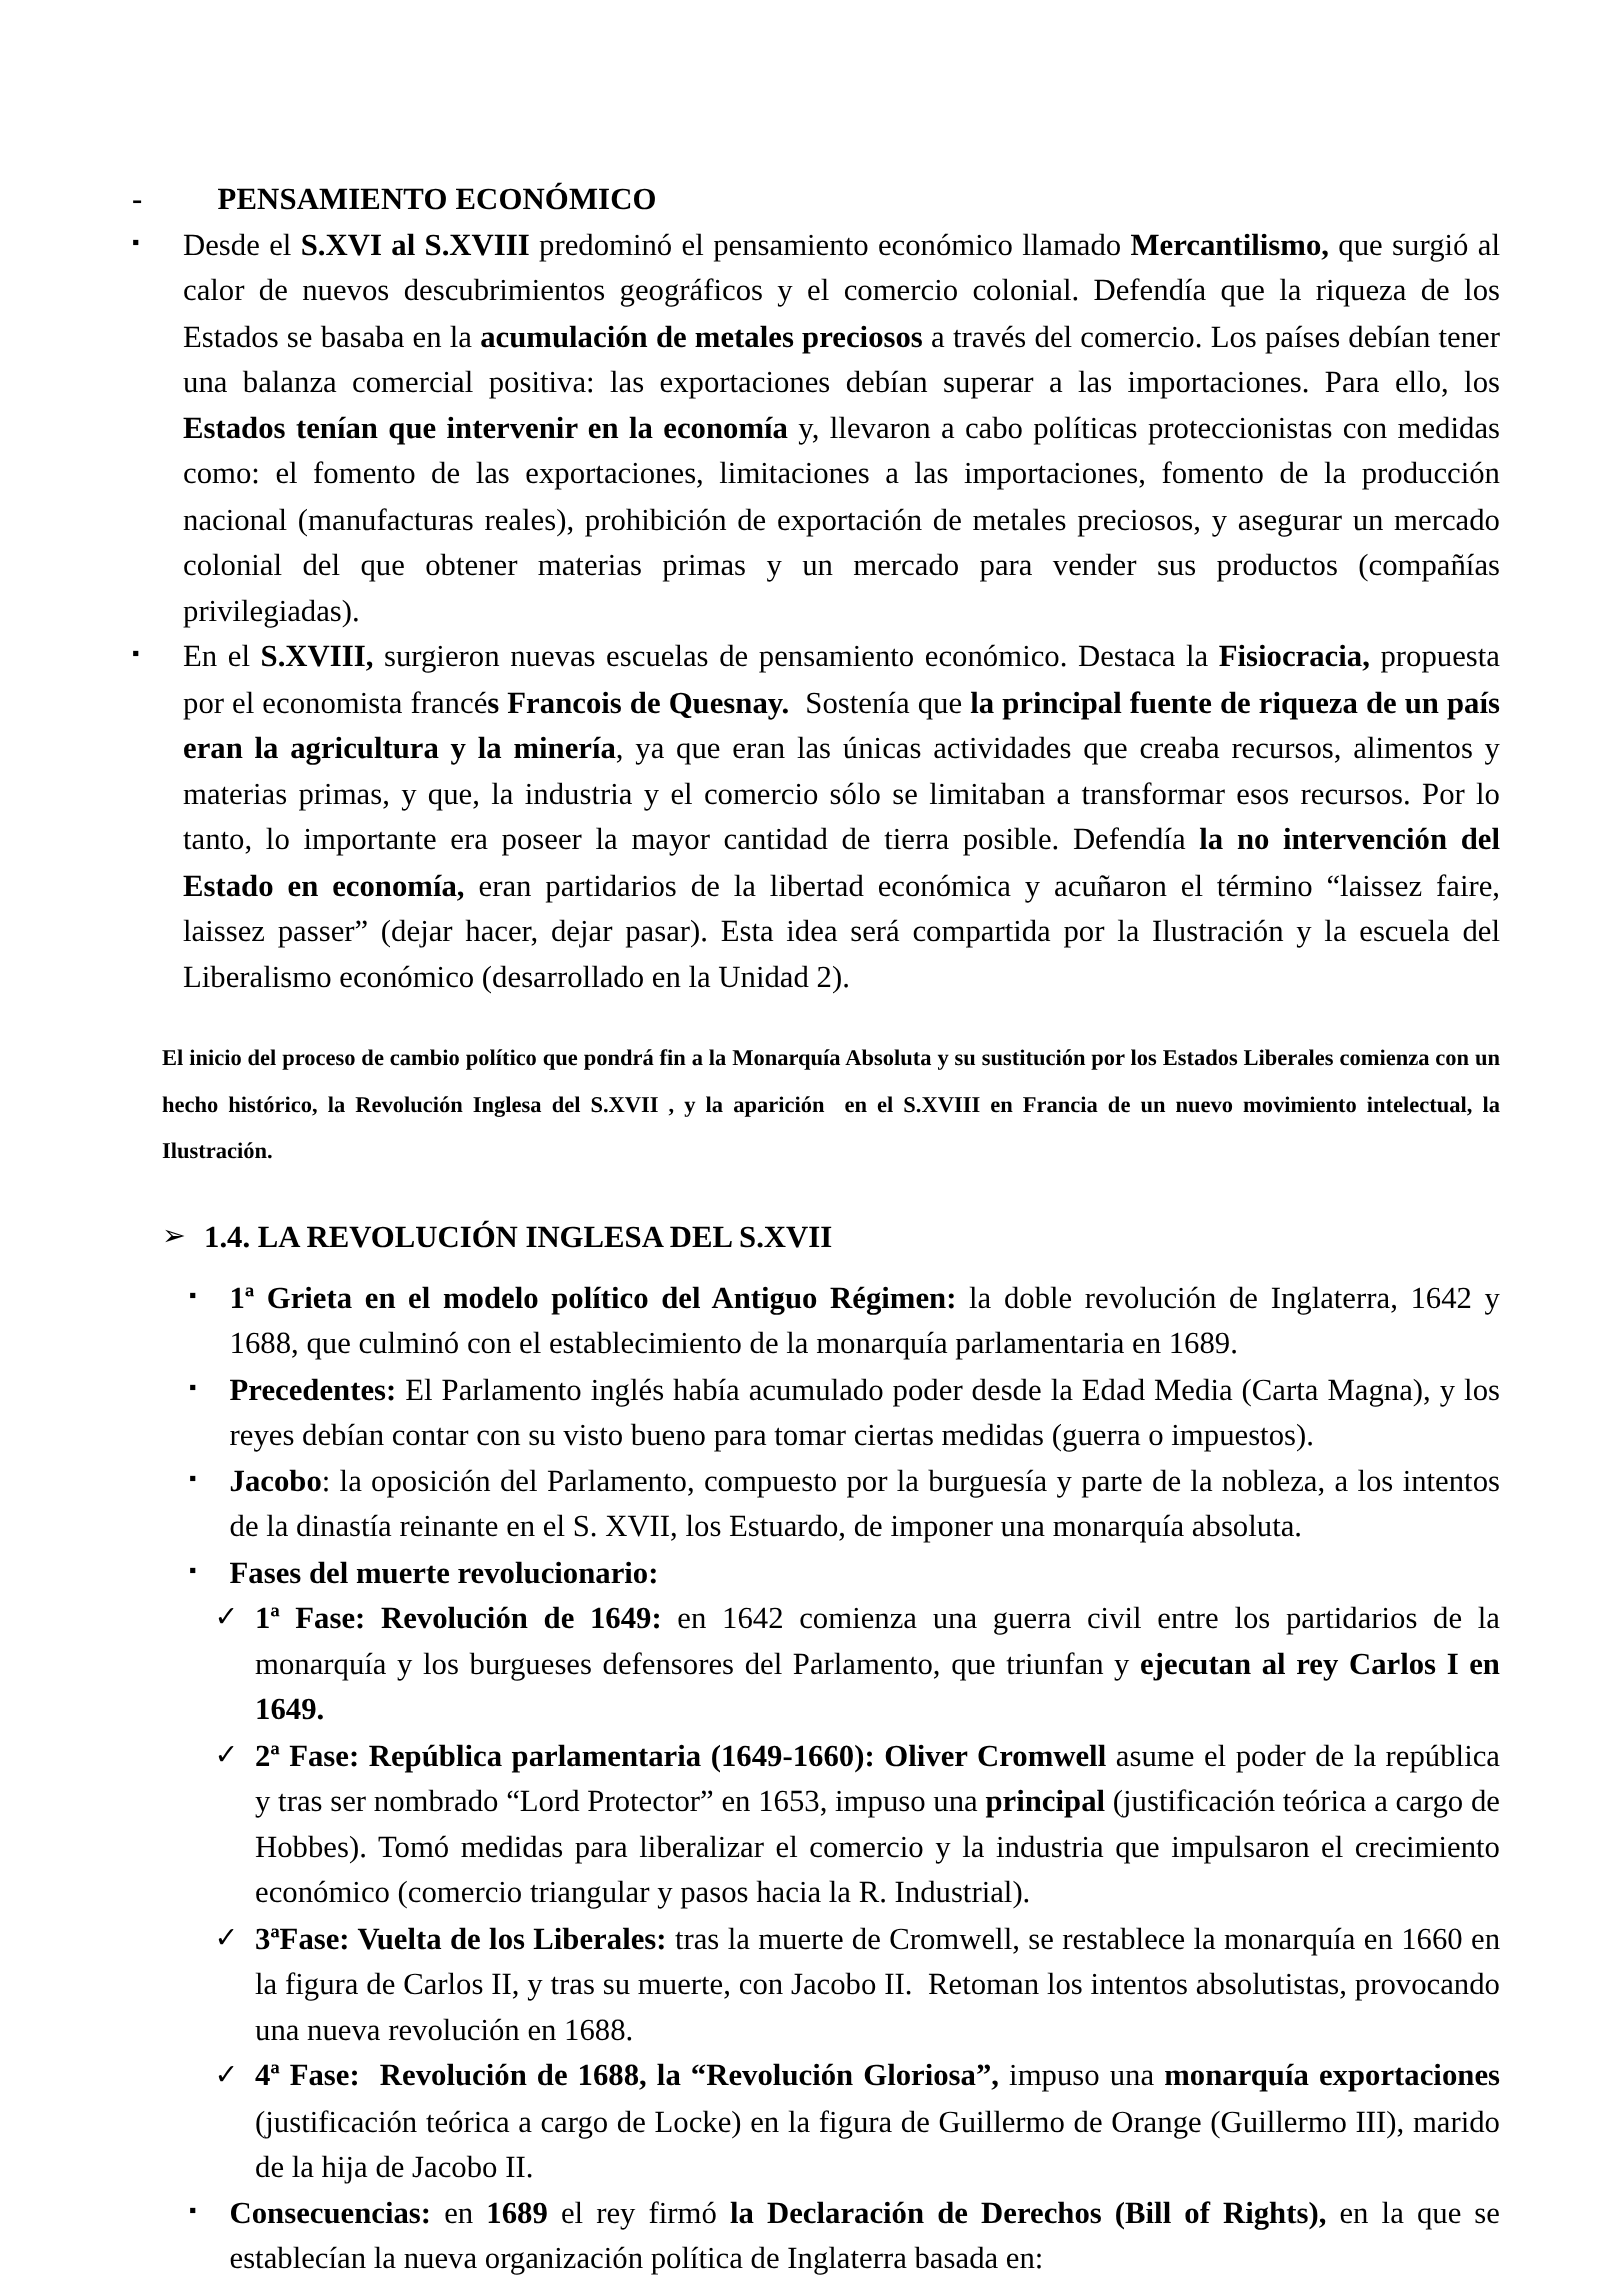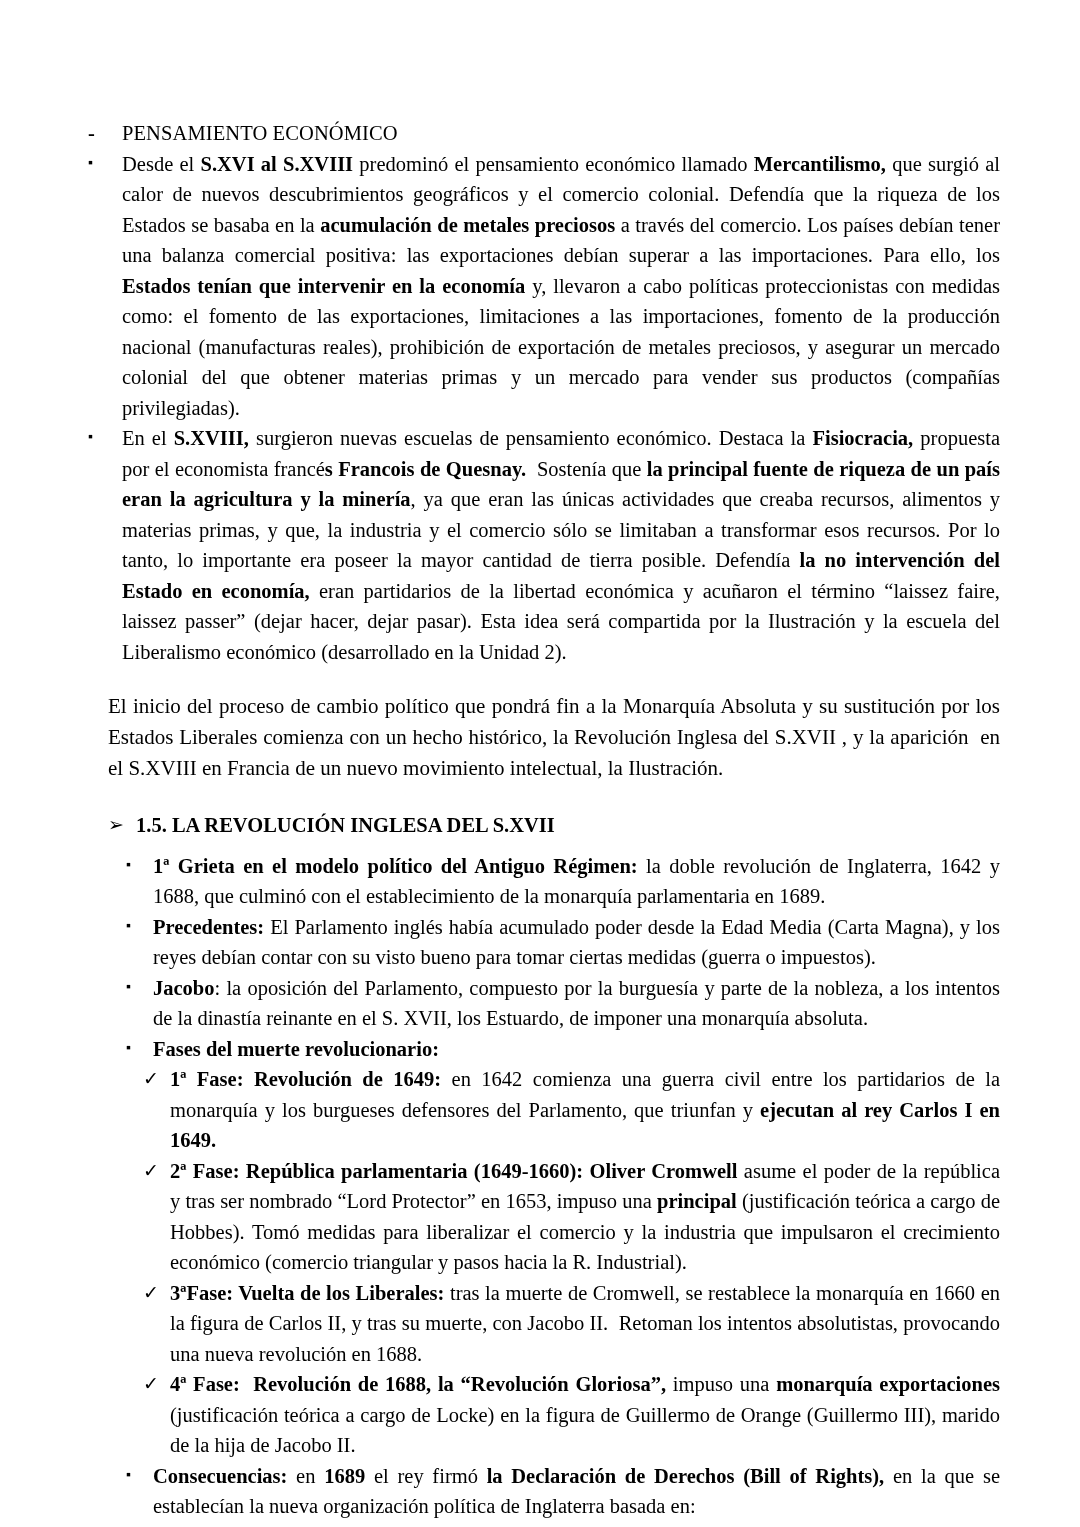--- a/index.html
+++ b/index.html
@@ -59,40 +59,41 @@
 
   .dash-bullet { font-weight: bold; }
   .sq-bullet {
     font-size: 14px;
     line-height: 30.5px;
     position: relative;
     top: -1px;
   }
 
   .lvl1-head .body {
-    font-weight: normal;
+    font-weight: bold;
     letter-spacing: .1px;
+    margin-left: 23px;
   }
 
   
   .section-heading {
     margin-left: 108px;
     margin-right: 80px;
     font-size: 20.5px;
     font-weight: bold;
     line-height: 30.5px;
     margin-top: 22px;
     margin-bottom: 0;
   }
 
   .lead-para {
     margin-left: 108px;
     margin-right: 80px;
-    font-size: 21px;
-    font-weight: normal;
+    font-size: 15px;
+    font-weight: bold;
     line-height: 31px;
     text-align: justify;
     margin-top: 24px;
   }
 
   
   .arrow-row {
     margin-left: 108px;
     margin-right: 80px;
     margin-top: 26px;
@@ -135,21 +136,21 @@
     <div class="row lvl1">
       <span class="bullet sq-bullet">▪</span>
       <span class="body">En el <b>S.XVIII,</b> surgieron nuevas escuelas de pensamiento económico. Destaca la <b>Fisiocracia,</b> propuesta por el economista francé<b>s Francois de Quesnay.</b> &nbsp;Sostenía que <b>la principal fuente de riqueza de un país eran la agricultura y la minería</b>, ya que eran las únicas actividades que creaba recursos, alimentos y materias primas, y que, la industria y el comercio sólo se limitaban a transformar esos recursos. Por lo tanto, lo importante era poseer la mayor cantidad de tierra posible. Defendía <b>la no intervención del Estado en economía,</b> eran partidarios de la libertad económica y acuñaron el término “laissez faire, laissez passer” (dejar hacer, dejar pasar). Esta idea será compartida por la Ilustración y la escuela del Liberalismo económico (desarrollado en la Unidad 2).</span>
     </div>
 
 
     <div class="lead-para">El inicio del proceso de cambio político que pondrá fin a la Monarquía Absoluta y su sustitución por los Estados Liberales comienza con un hecho histórico, la Revolución Inglesa del S.XVII , y la aparición &nbsp;en el S.XVIII en Francia de un nuevo movimiento intelectual, la Ilustración.</div>
 
     <div class="row arrow-row">
       <span class="bullet">➢</span>
-      <span class="body">1.5. LA REVOLUCIÓN INGLESA DEL S.XVII</span>
+      <span class="body">1.4. LA REVOLUCIÓN INGLESA DEL S.XVII</span>
     </div>
 
     <div class="gap-sm"></div>
 
     <div class="row lvl2">
       <span class="bullet sq-bullet">▪</span>
       <span class="body"><b>1ª Grieta en el modelo político del Antiguo Régimen:</b> la doble revolución de Inglaterra, 1642 y 1688, que culminó con el establecimiento de la monarquía parlamentaria en 1689.</span>
     </div>
 
     <div class="row lvl2">

